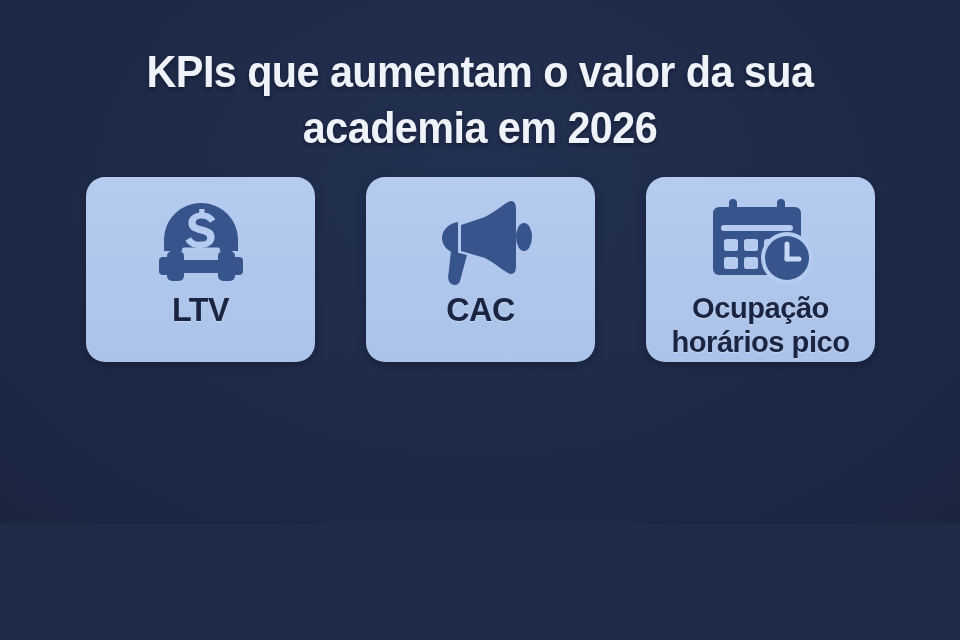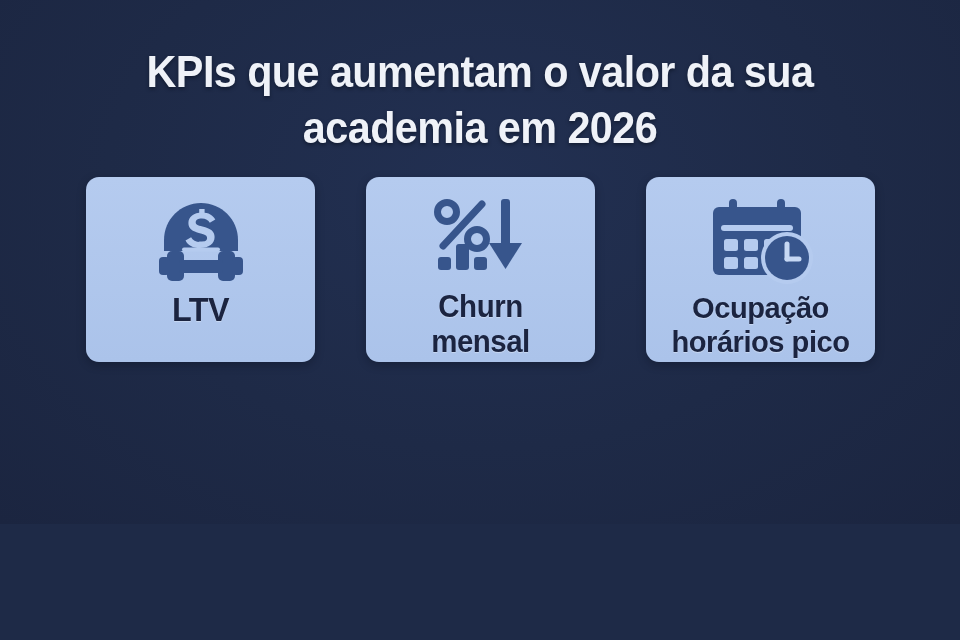--- a/index.html
+++ b/index.html
@@ -51,21 +51,21 @@
     width: 789px;
     display: grid;
     grid-template-columns: repeat(3, 229px);
     grid-template-rows: 185px 180px;
     column-gap: 51px;
     row-gap: 23px;
   }
   .card {
     position: relative;
     background: linear-gradient(180deg, #b5cbef 0%, #abc3ea 100%);
-    border-radius: 13px;
+    border-radius: 19px;
     box-shadow: 0 3px 8px rgba(8, 14, 30, 0.35);
     display: flex;
     flex-direction: column;
     align-items: center;
     justify-content: flex-start;
     overflow: visible;
   }
   .card-icon {
     margin-top: 16px;
     height: 96px;
@@ -145,47 +145,38 @@
           <g fill="#b5cbef">
             <rect x="33" y="52.5" width="38" height="4" rx="2"></rect>
           </g>
         </svg>
       </div>
       <div class="card-label">
         <span class="label-line">LTV</span>
       </div>
     </div>
 
-
-
-
     <div class="card">
       <div class="card-icon">
-        <svg width="104" height="92" viewBox="0 0 104 92" aria-hidden="true">
-          <g stroke="#37558c" fill="none">
-            <circle cx="18" cy="17" r="9.5" stroke-width="7"></circle>
-            <circle cx="48" cy="44" r="9.5" stroke-width="7"></circle>
-            <line x1="53" y1="9" x2="14" y2="51" stroke-width="7" stroke-linecap="round"></line>
-          </g>
-          <g fill="#37558c">
-            <rect x="9" y="62" width="13" height="13" rx="3"></rect>
-            <rect x="27" y="49" width="13" height="26" rx="3"></rect>
-            <rect x="45" y="62" width="13" height="13" rx="3"></rect>
-          </g>
-          <g fill="#37558c">
-            <rect x="72" y="4" width="9" height="52" rx="3"></rect>
-            <path d="M60 48 L93 48 L76.5 74 Z"></path>
+        <svg width="108" height="92" viewBox="0 0 108 92" aria-hidden="true">
+          <g fill="#37558c">
+            <path d="M84 6 C80 6 71 15 58 22 L34 30 L34 56 L58 63 C71 70 80 79 84 79 C87.5 79 89 76 89 71 L89 14 C89 9 87.5 6 84 6 Z"></path>
+            <path d="M31 27 L31 59 C22 58 15 51 15 43 C15 35 22 28 31 27 Z"></path>
+            <path d="M24 56 L40 60 L33 86 C32 90 27.5 91 24.5 89 C21.5 87 20.5 83 21.5 79 Z"></path>
+            <ellipse cx="97" cy="42" rx="8" ry="14"></ellipse>
           </g>
         </svg>
       </div>
-      <div class="card-label two-line">
-        <span class="label-line">Churn</span>
-        <span class="label-line">mensal</span>
+      <div class="card-label">
+        <span class="label-line">CAC</span>
       </div>
     </div>
+
+
+
 
     <div class="card">
       <div class="card-icon">
         <svg width="108" height="92" viewBox="0 0 108 92" aria-hidden="true">
           <g fill="#37558c">
             <rect x="22" y="4" width="8" height="20" rx="4"></rect>
             <rect x="70" y="4" width="8" height="20" rx="4"></rect>
             <rect x="6" y="12" width="88" height="68" rx="6"></rect>
           </g>
           <g fill="#b5cbef">

